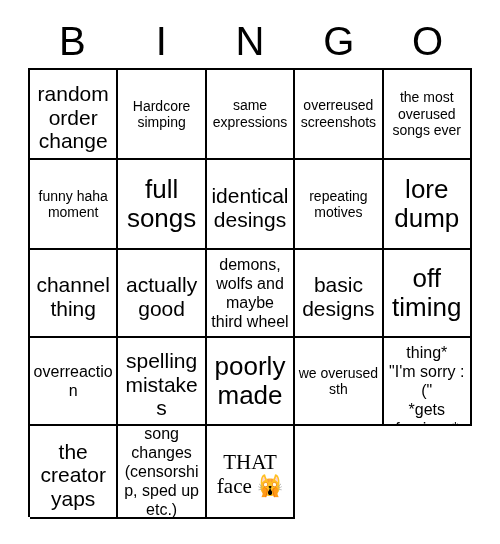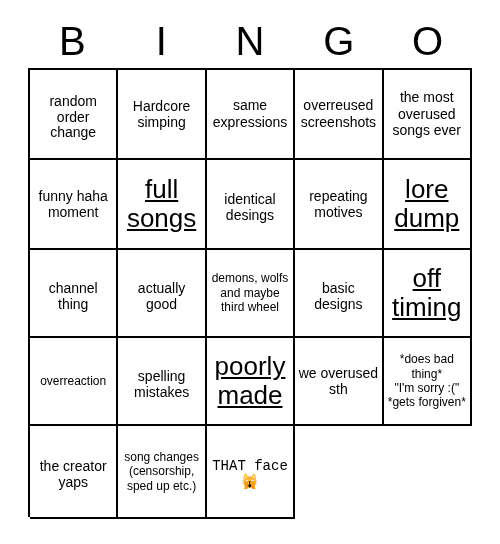--- a/index.html
+++ b/index.html
@@ -67,27 +67,27 @@
     overflow: hidden;
   }
   .cell-text {
     display: block;
     width: 100%;
     line-height: 1.14;
     word-wrap: break-word;
     white-space: pre-line;
   }
   
-  .fs-xl  { font-size: 26px; line-height: 1.1; text-decoration: underline; }
-  .fs-lg  { font-size: 14px; line-height: 1.12; margin-top: 7px; }
+  .fs-xl  { font-size: 26px; line-height: 1.1; }
+  .fs-lg  { font-size: 21px; line-height: 1.12; margin-top: 7px; }
   .fs-md  { font-size: 14px; line-height: 1.15; }
   .fs-sm  { font-size: 14px; line-height: 1.18; }
-  .fs-xs  { font-size: 12px; line-height: 1.2; text-align: center; }
+  .fs-xs  { font-size: 16px; line-height: 1.2; text-align: center; }
   .emoji {
-    font-family: Liberation Mono, monospace;
+    font-family: Liberation Serif, serif;
   }
 </style>
 </head>
 <body>
 
 <div id="card">
 
   <div id="bingo-header">
     <div class="header-letter">B</div>
     <div class="header-letter">I</div>

